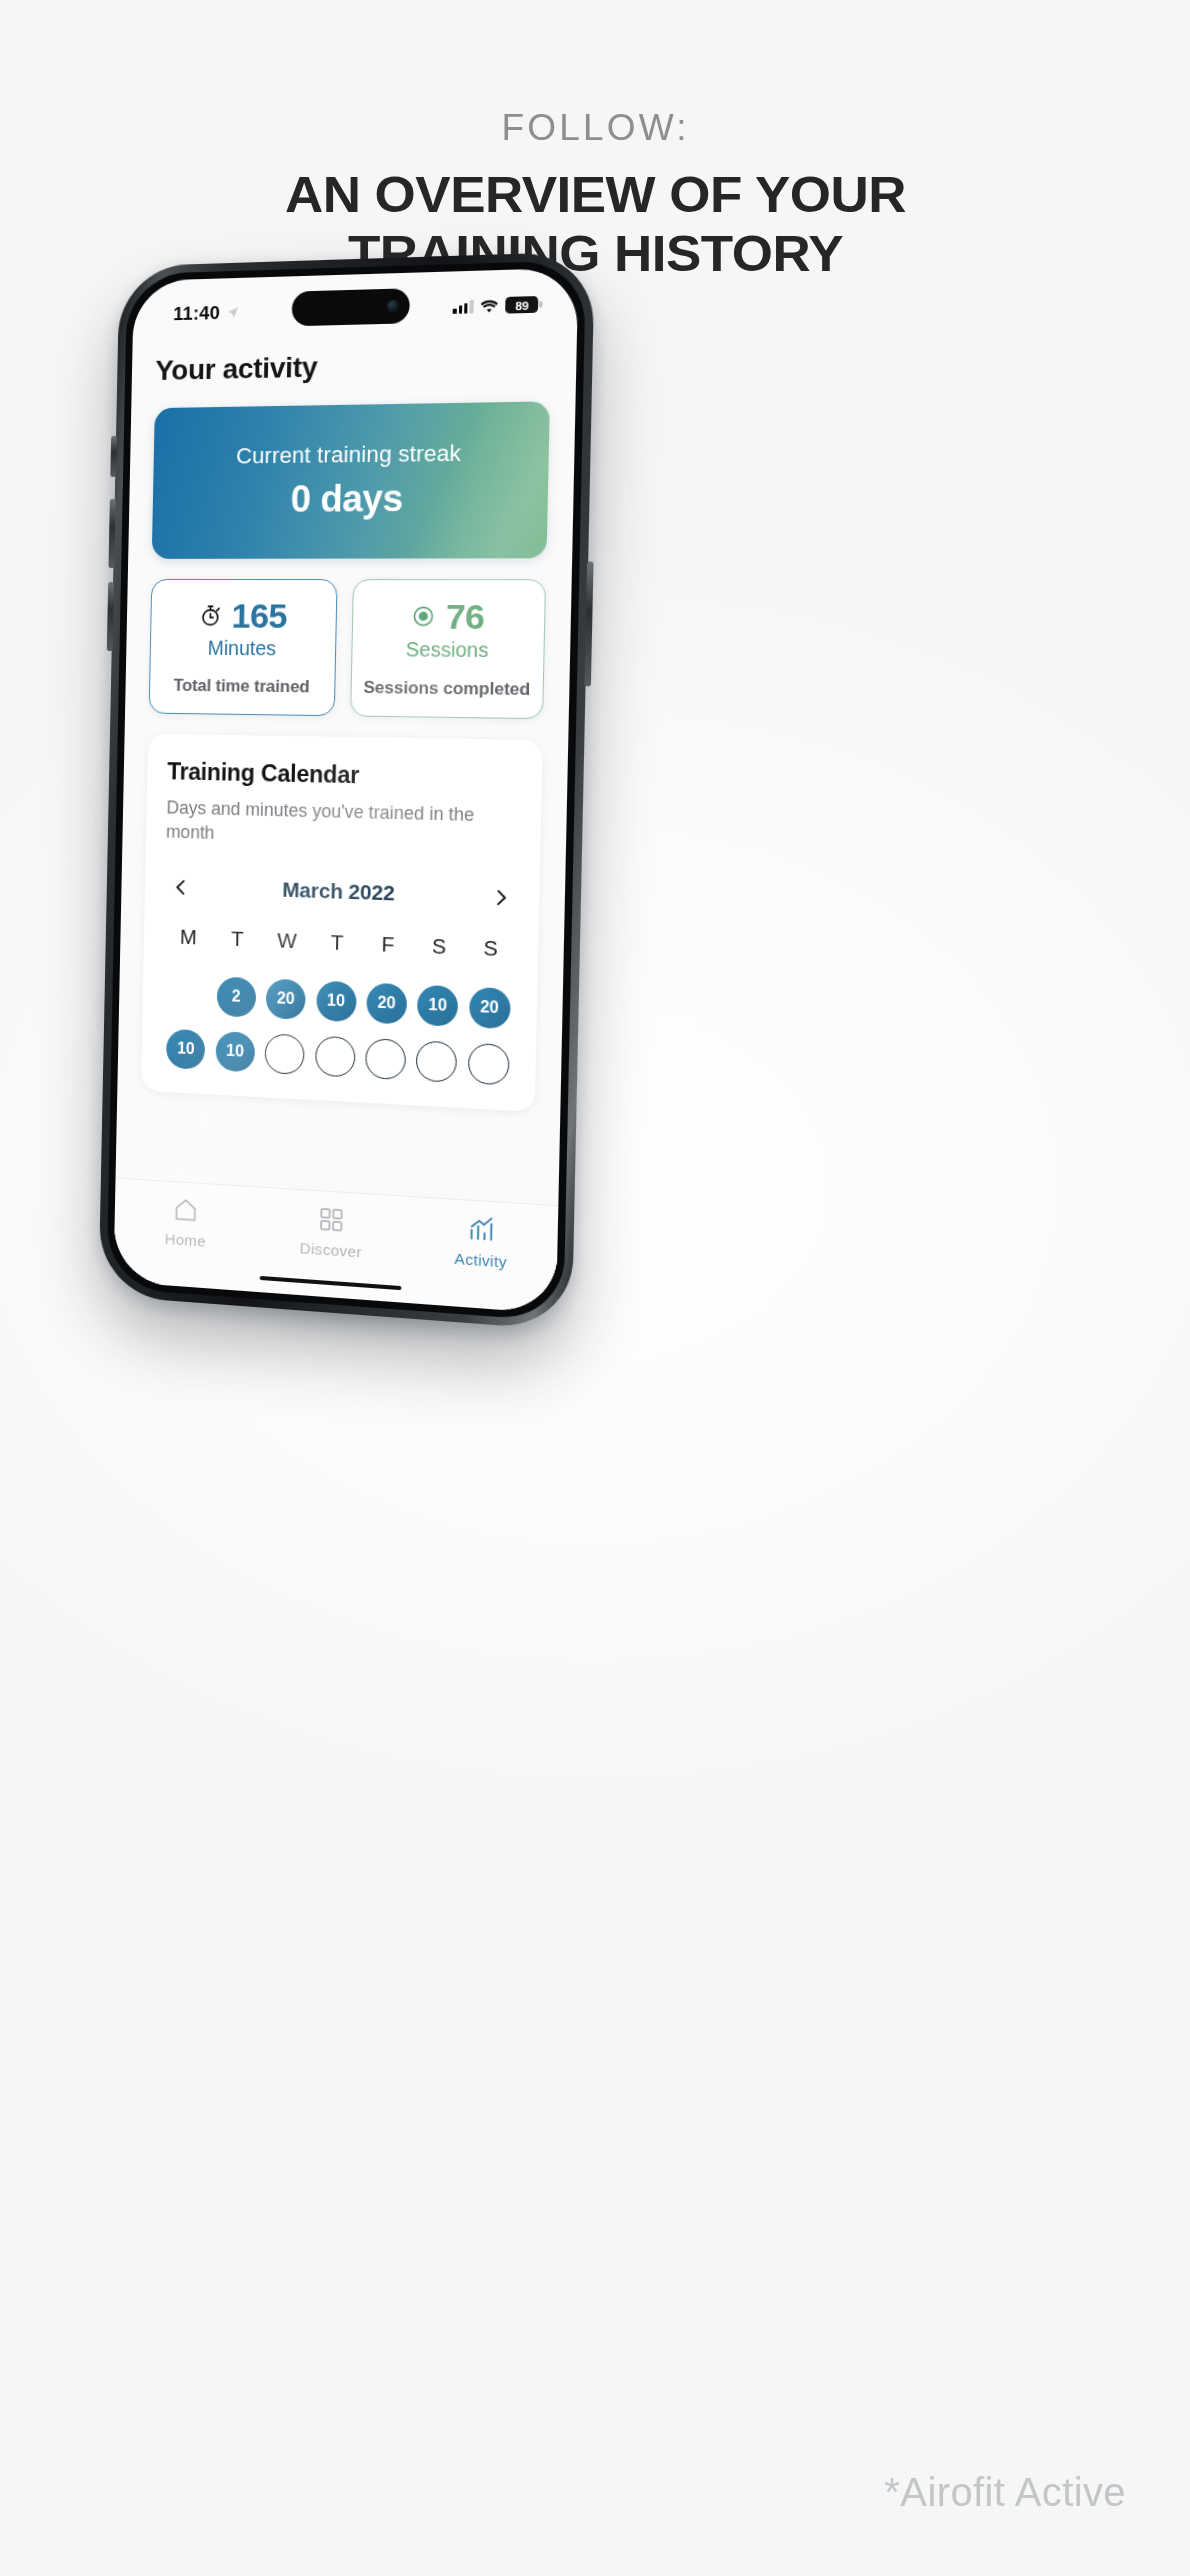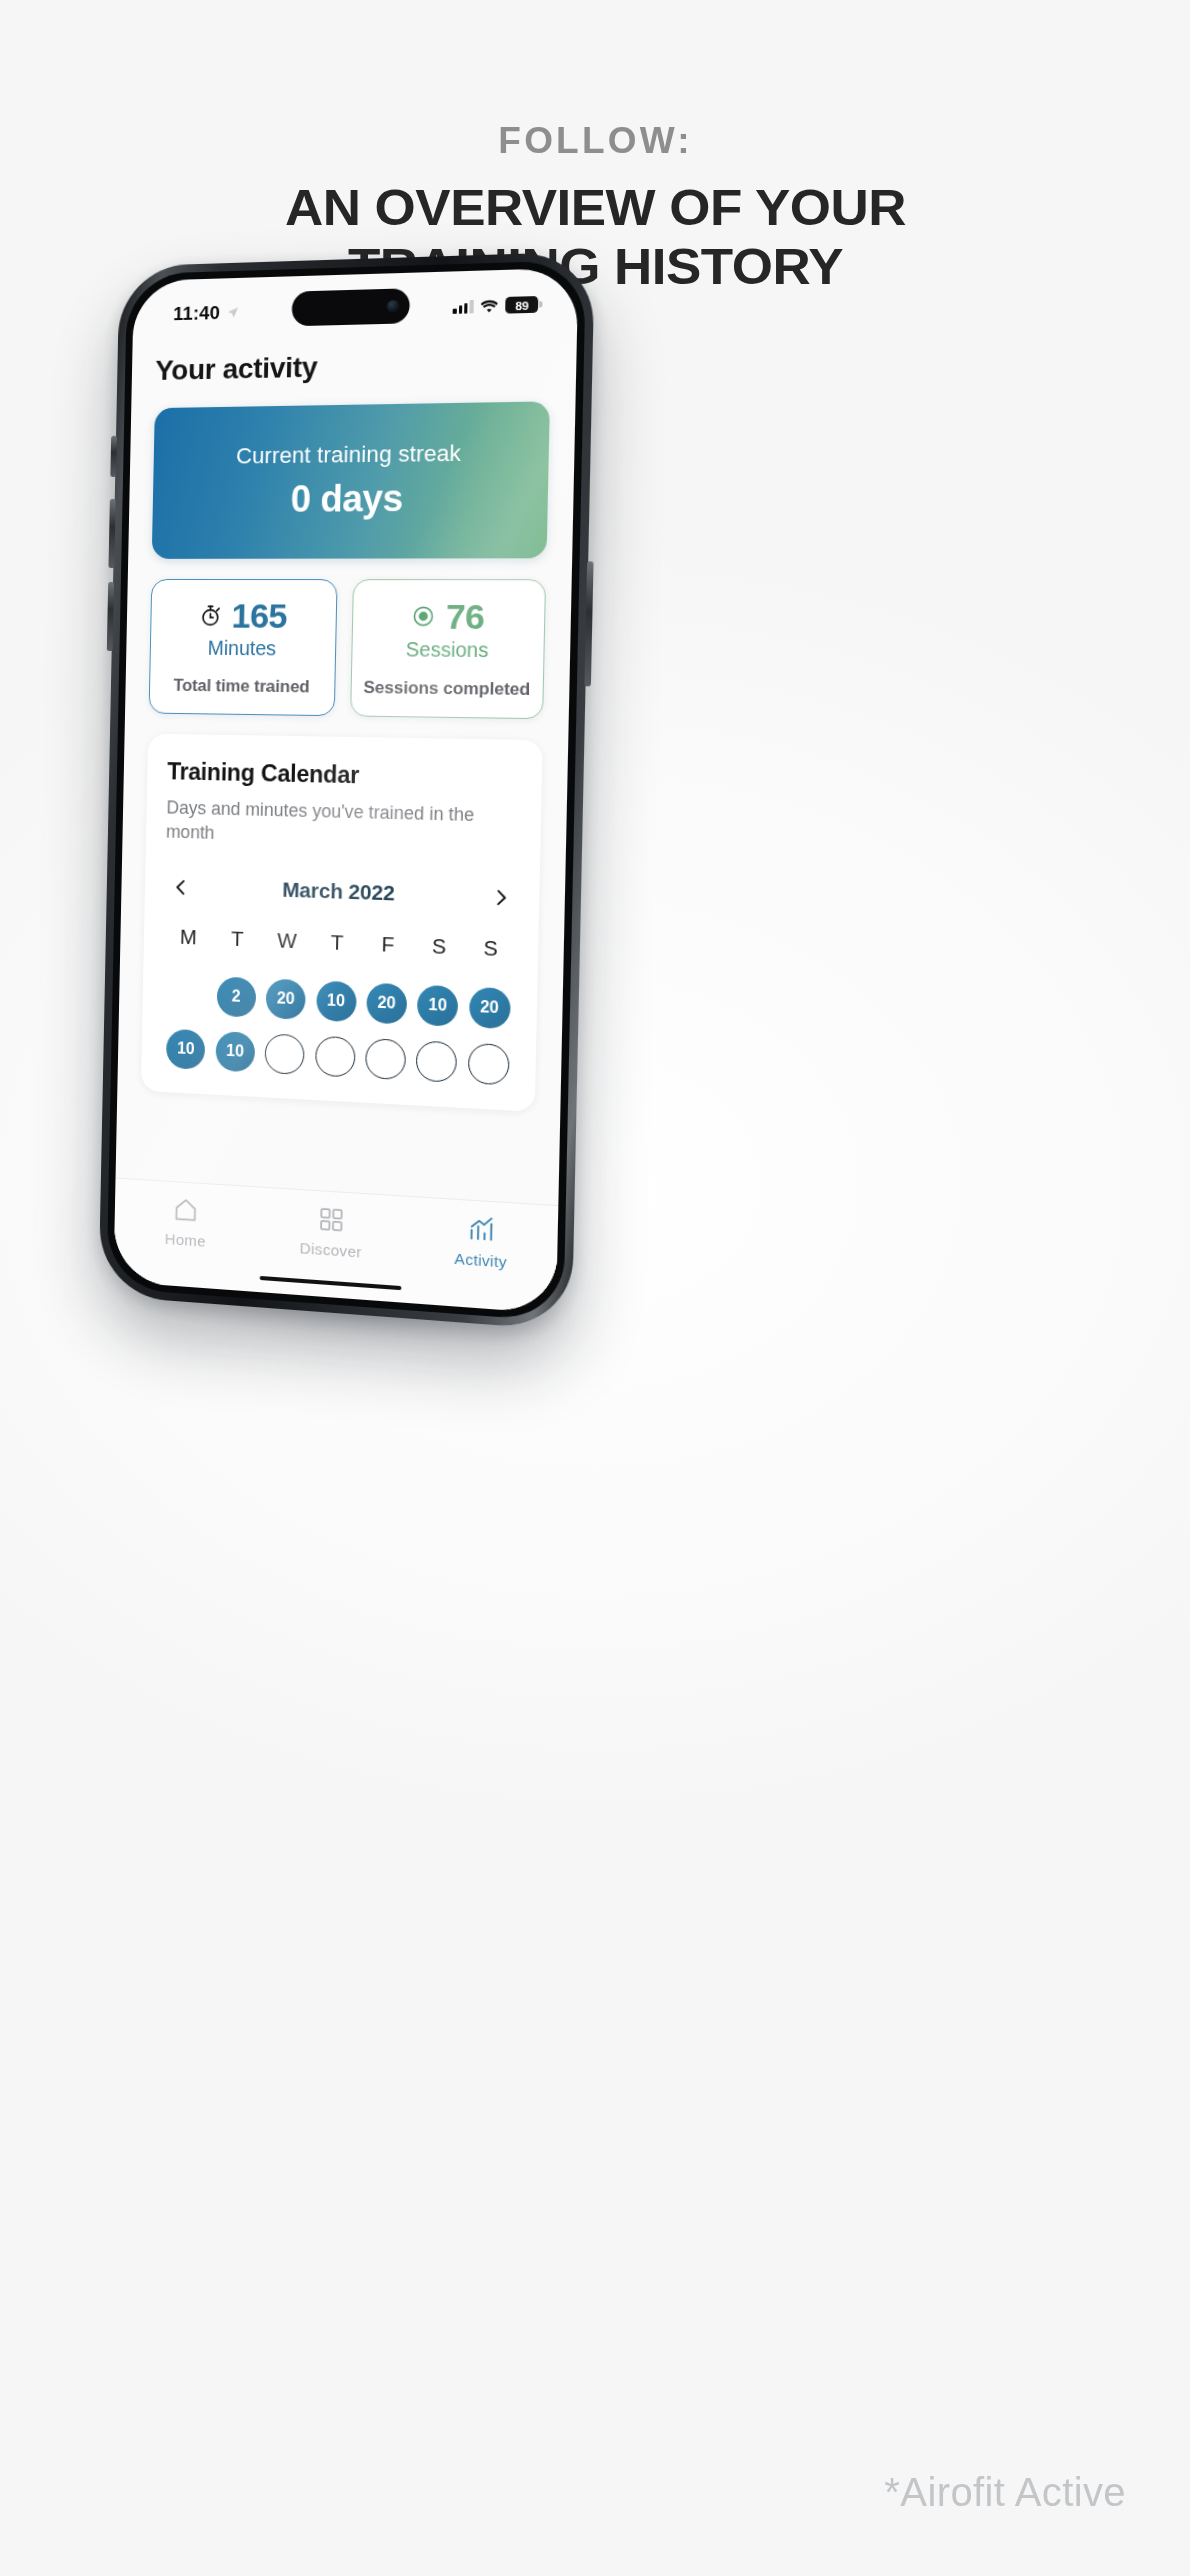--- a/index.html
+++ b/index.html
@@ -8,22 +8,22 @@
     background: #fdfdfd;
     font-family: "Liberation Sans", sans-serif;
     overflow: hidden;
   }
   .page { position: relative; width: 1191px; height: 2576px; background:
     radial-gradient(ellipse 835px 649px at 50% 46%, #ffffff 0%, #fbfbfb 55%, #f6f6f6 100%); }
 
   
   .promo { position: absolute; top: 109px; left: 0; width: 100%; text-align: center; }
   .promo-eyebrow {
-    font-size: 37px; letter-spacing: 3.2px; color: #8e8e8e; font-weight: 700;
-    line-height: 1; text-transform: uppercase; margin-top: 13px;
+    font-size: 37px; letter-spacing: 3.2px; color: #8e8e8e; font-weight: 400;
+    line-height: 1; text-transform: uppercase;
   }
   .promo-title {
     margin-top: 20.4px;
     font-size: 50px; font-weight: 700; color: #262626;
     letter-spacing: -0.5px; line-height: 1.18;
     transform: scaleX(1.06); transform-origin: center;
     text-transform: uppercase;
   }
   .promo-title span { display: block; }
 

